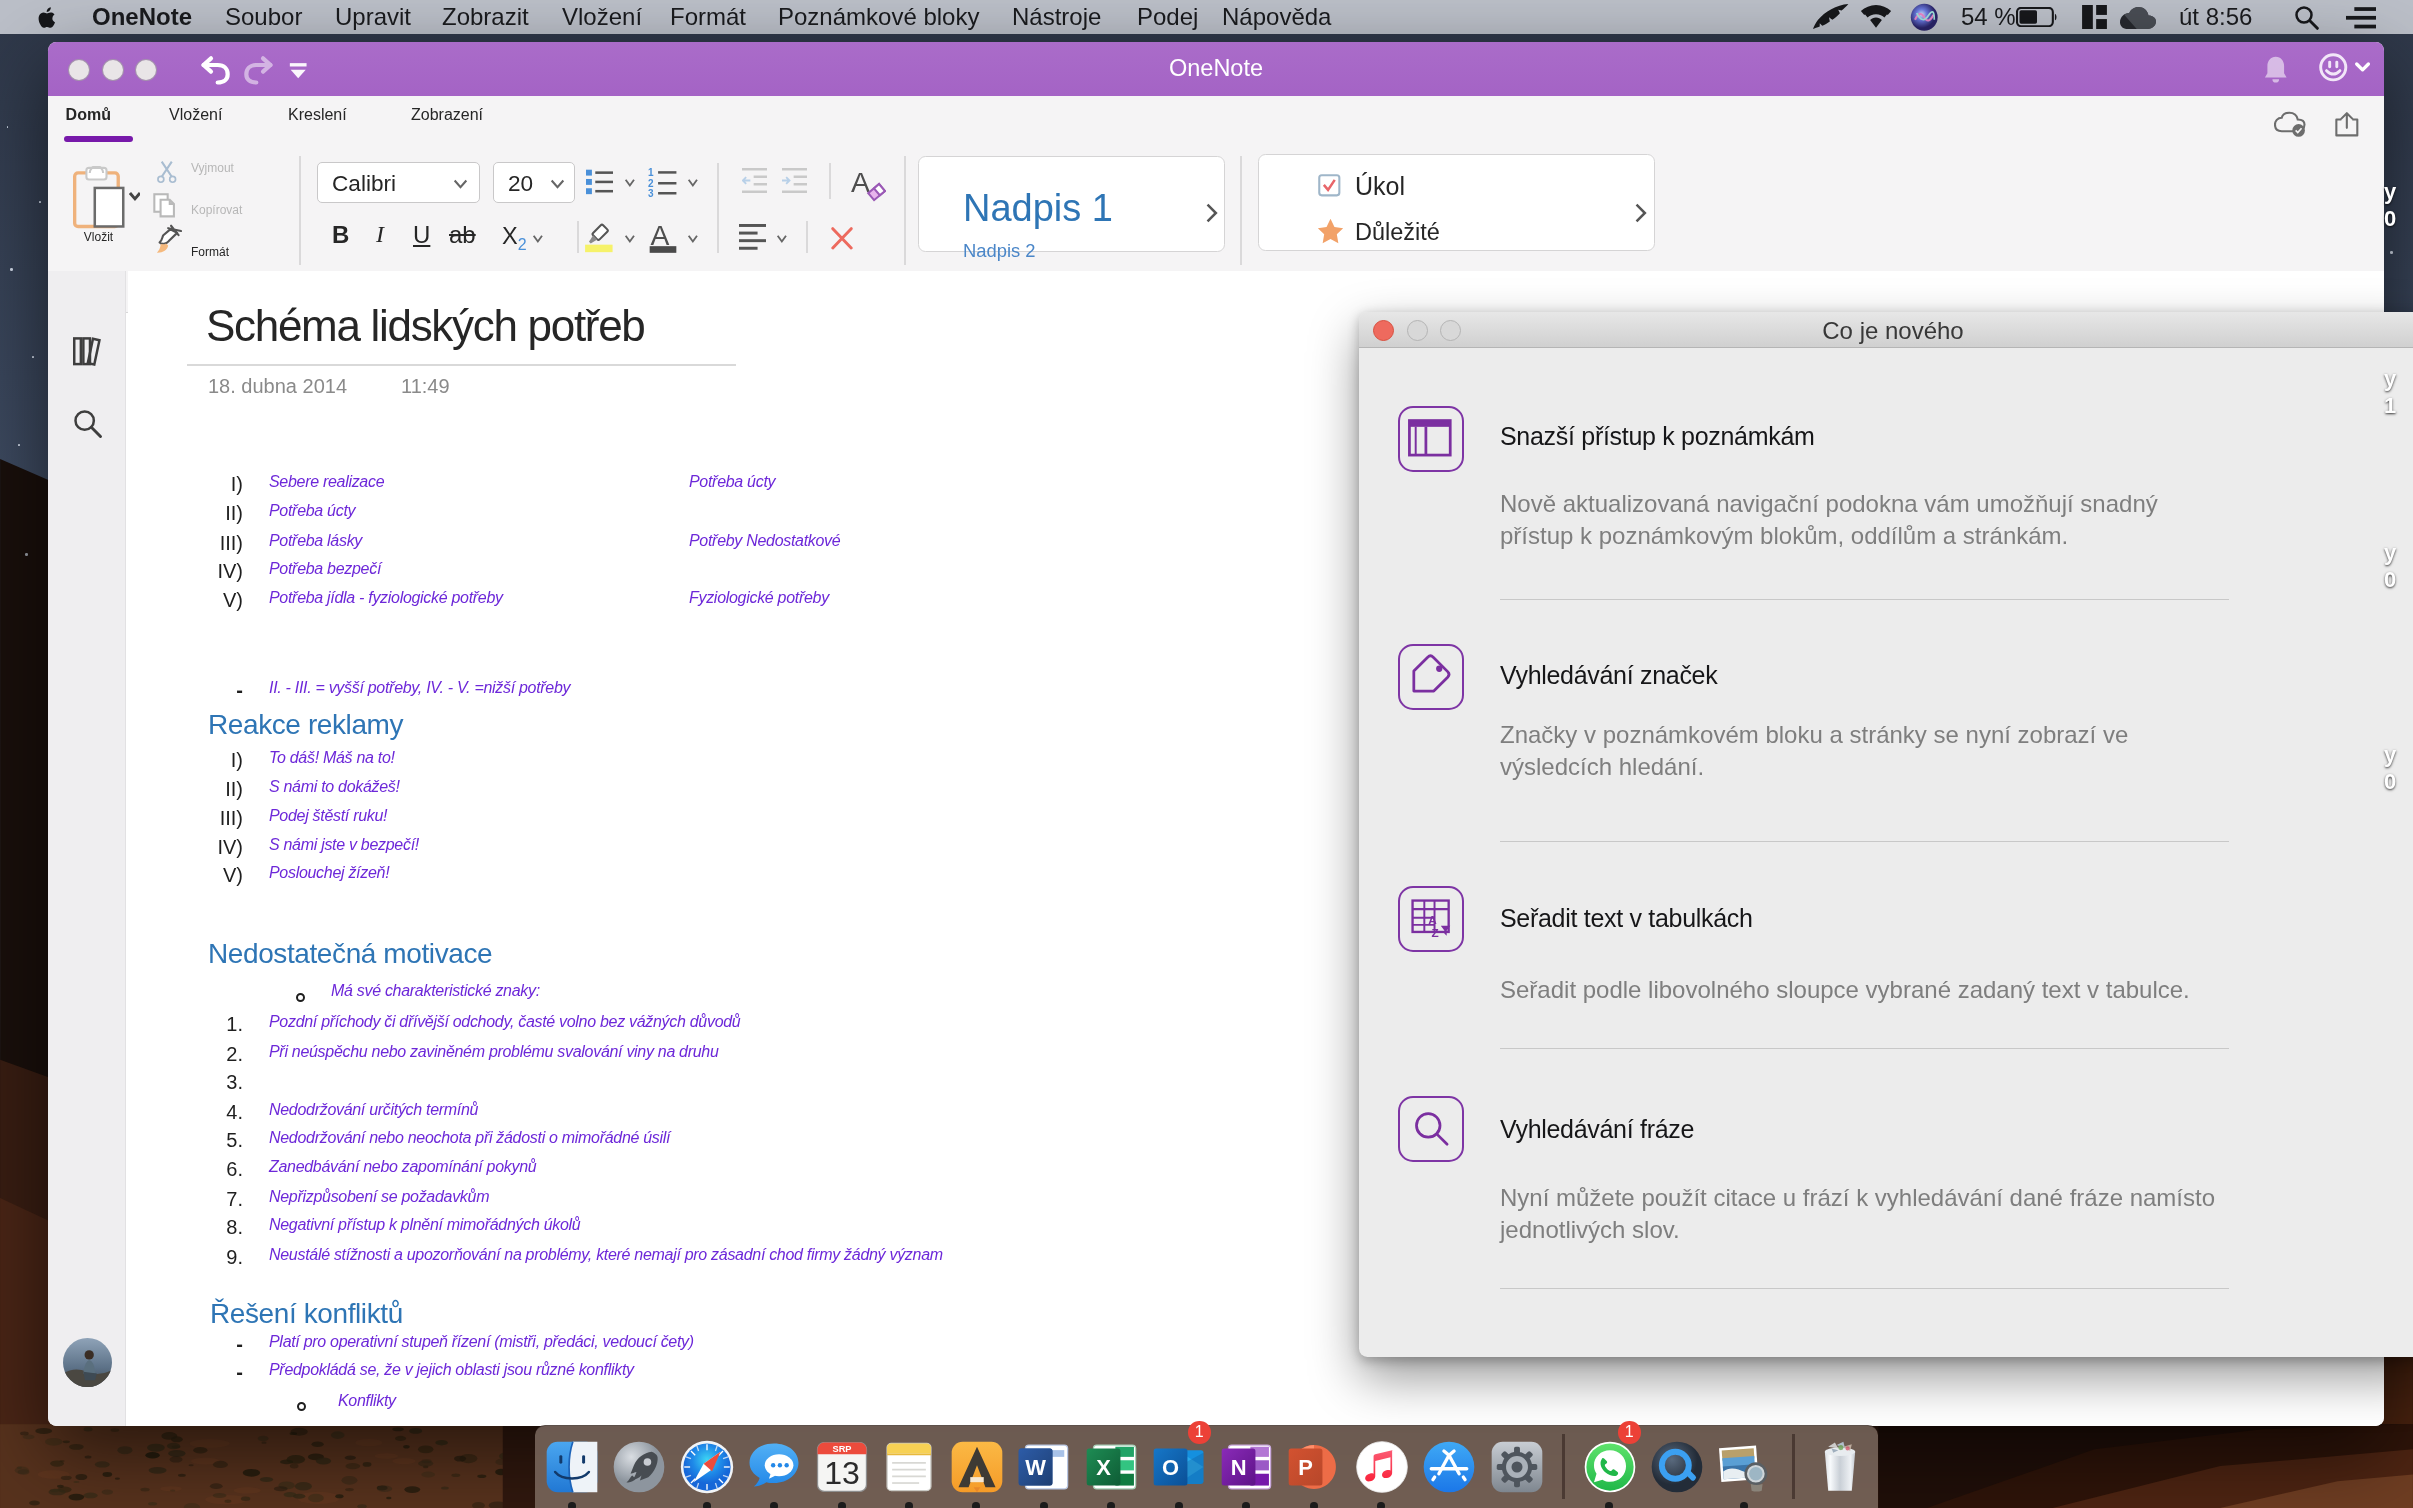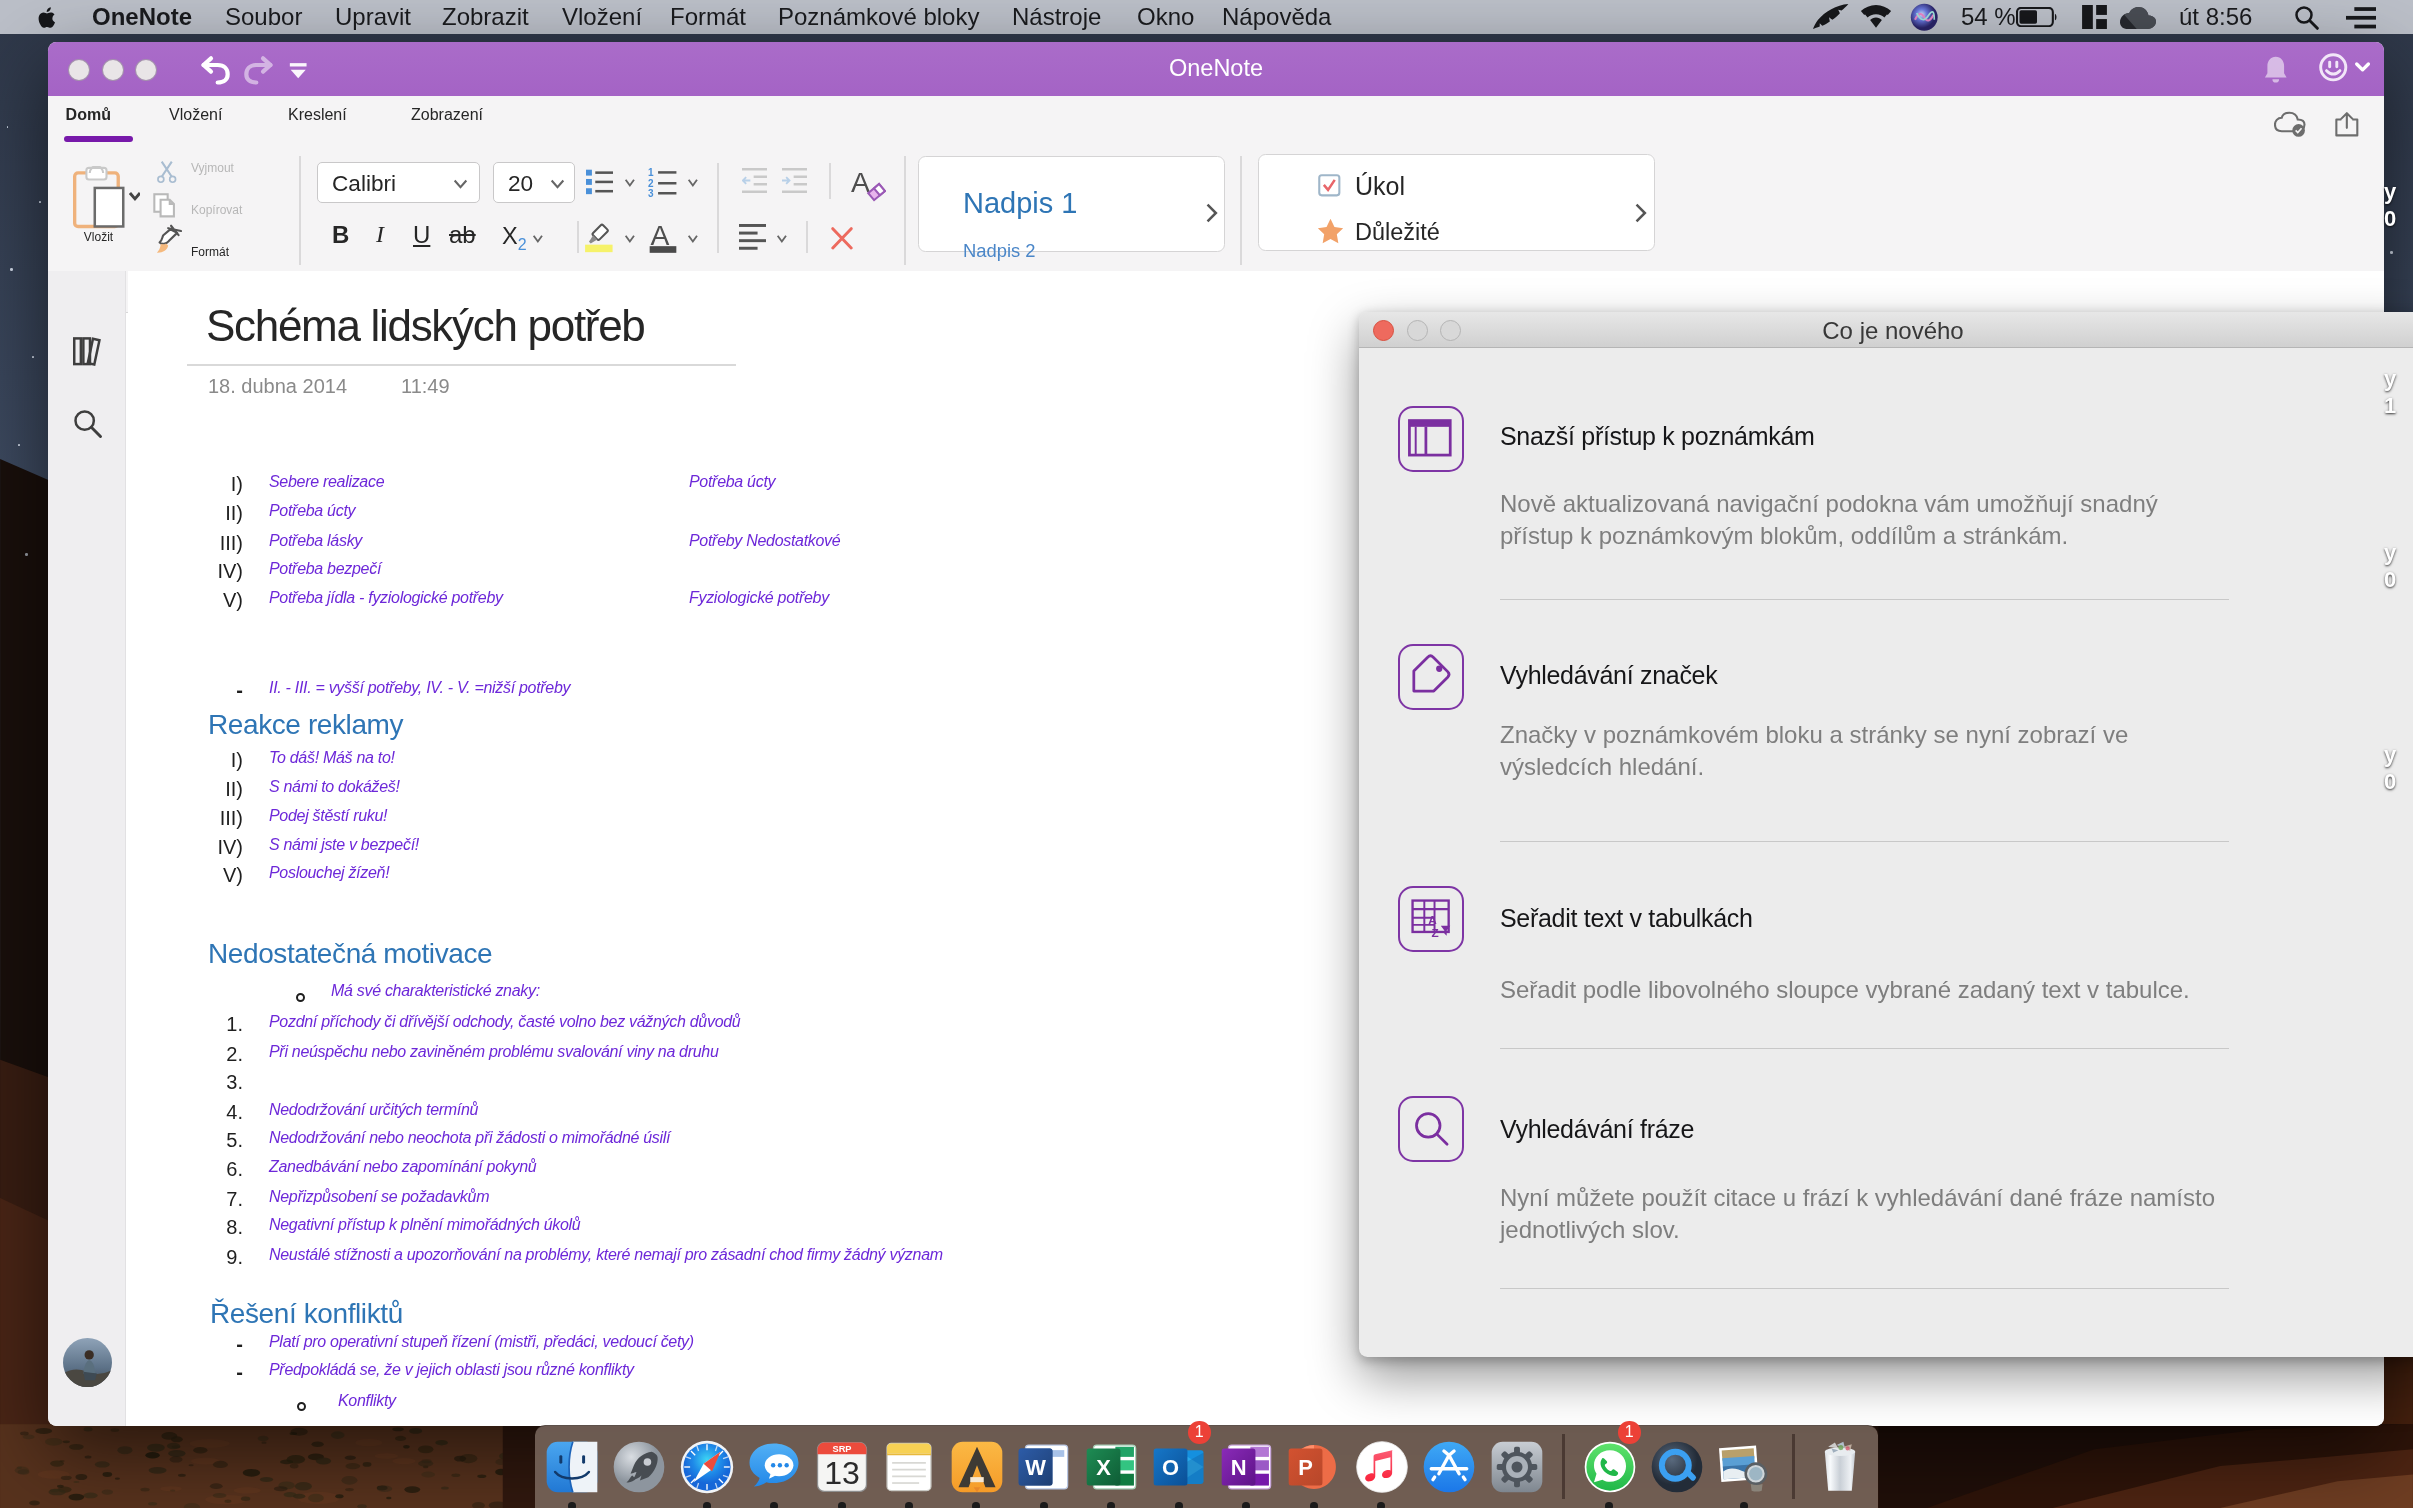--- a/index.html
+++ b/index.html
@@ -241,21 +241,21 @@
       <path fill="#151619" d="M15.1 5.3c.8-1 1.4-2.4 1.2-3.8-1.2.1-2.6.8-3.5 1.8-.8.9-1.5 2.3-1.3 3.7 1.4.1 2.8-.7 3.6-1.7z"></path>
     </svg>
     <span class="mi b" style="left:92px">OneNote</span>
     <span class="mi" style="left:225px">Soubor</span>
     <span class="mi" style="left:335px">Upravit</span>
     <span class="mi" style="left:442px">Zobrazit</span>
     <span class="mi" style="left:562px">Vložení</span>
     <span class="mi" style="left:670px">Formát</span>
     <span class="mi" style="left:778px">Poznámkové bloky</span>
     <span class="mi" style="left:1012px">Nástroje</span>
-    <span class="mi" style="left:1137px">Okno</span>
+    <span class="mi" style="left:1137px">Podej</span>
     <span class="mi" style="left:1222px">Nápověda</span>
 
     <svg class="abs" style="left:1813px;top:3.4px" width="37" height="27" viewBox="0 0 44 32">
       <path fill="#17181b" d="M42 1 C28 2 14 10 6 20 C3 24 1 28 0 31 C2 30 5 29 8 28 L8 24 L11 27 C14 26 17 24 20 22 L19 17 L23 20 C26 18 29 15 32 12 L30 8 L34 9 C37 6 40 4 42 1 Z"></path>
     </svg>
     <svg class="abs" style="left:1860px;top:5px" width="32" height="23.5" viewBox="0 0 38 28">
       <path fill="#17181b" d="M19 28 L26 19 C24 17 22 16 19 16 C16 16 14 17 12 19 Z M19 12 C23 12 27 14 29 16 L33 11 C29 7 24 5 19 5 C14 5 9 7 5 11 L9 16 C11 14 15 12 19 12 Z M19 1 C12 1 6 4 1 8 L5 13 C9 9 14 7 19 7 C24 7 29 9 33 13 L37 8 C32 4 26 1 19 1 Z" transform="translate(0,-1)"></path>
     </svg>
     <svg class="abs" style="left:1910px;top:2.5px" width="28.5" height="28.5" viewBox="0 0 34 34">
       <defs>
@@ -469,21 +469,21 @@
         <path d="M2 2 L7 9 L12 2" fill="none" stroke="#666" stroke-width="2.2"></path>
       </svg>
       <div class="vdiv" style="left:758px;top:78px;height:32px"></div>
       <div class="vdiv" style="left:529px;top:78px;height:32px"></div>
       <svg class="abs" style="left:783px;top:84px" width="22" height="22.6" viewBox="0 0 26 27">
         <path d="M2 2 L24 25 M24 2 L2 25" stroke="#ed6a5e" stroke-width="3.5" stroke-linecap="round"></path>
       </svg>
       <div class="vdiv" style="left:856px;top:12.6px;height:109px"></div>
 
       <div class="combo" style="left:870px;top:12.6px;width:307px;height:96px;border-color:#d5d4d5;border-radius:7.5px"></div>
-      <div class="abs" style="left:915px;top:44px;font-size:29px;color:#2e75b5">Nadpis 1</div>
+      <div class="abs" style="left:915px;top:44px;font-size:38px;color:#2e75b5">Nadpis 1</div>
       <div class="abs" style="left:915px;top:97px;font-size:18.4px;color:#4a86c8">Nadpis 2</div>
       <svg class="abs" style="left:1157px;top:60px" width="13.4" height="20" viewBox="0 0 16 24">
         <path d="M3 2 L13 12 L3 22" fill="none" stroke="#555" stroke-width="3"></path>
       </svg>
       <div class="vdiv" style="left:1192px;top:12.6px;height:109px"></div>
 
       <div class="combo" style="left:1210px;top:11px;width:397px;height:97px;border-color:#d5d4d5;border-radius:7.5px"></div>
       <svg class="abs" style="left:1270px;top:31px" width="22.6" height="22.6" viewBox="0 0 27 27">
         <rect x="1.5" y="1.5" width="24" height="24" rx="3" fill="#fff" stroke="#9fb6c9" stroke-width="2.5"></rect>
         <path d="M7 13 L12 19 L20 7" fill="none" stroke="#e8666a" stroke-width="3"></path>

